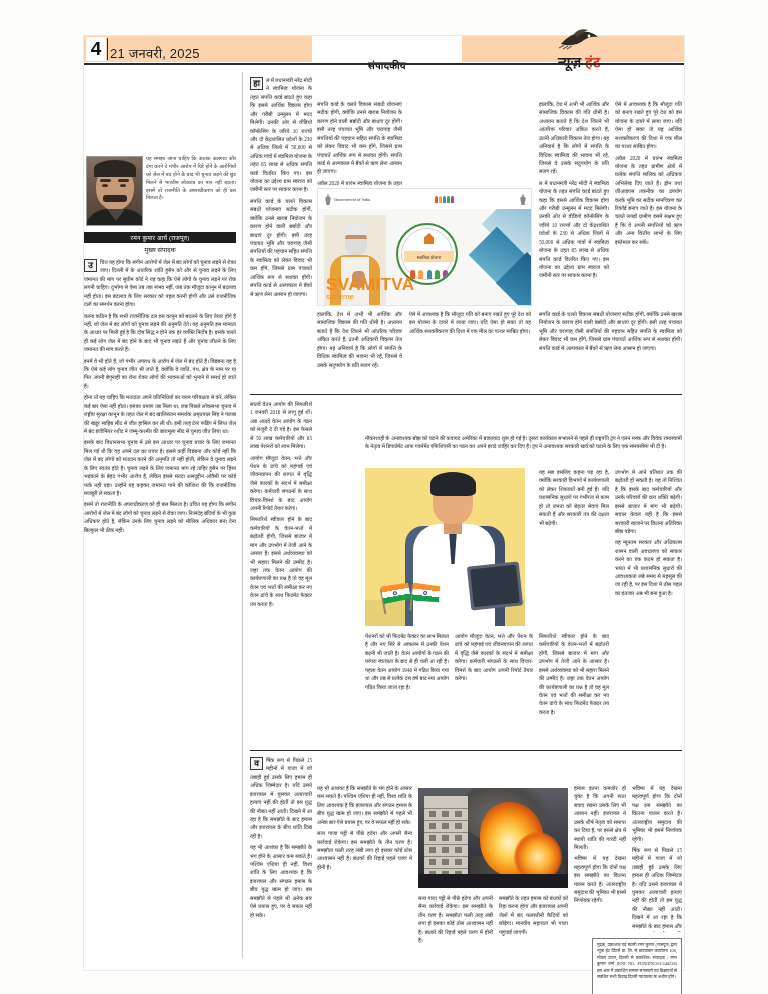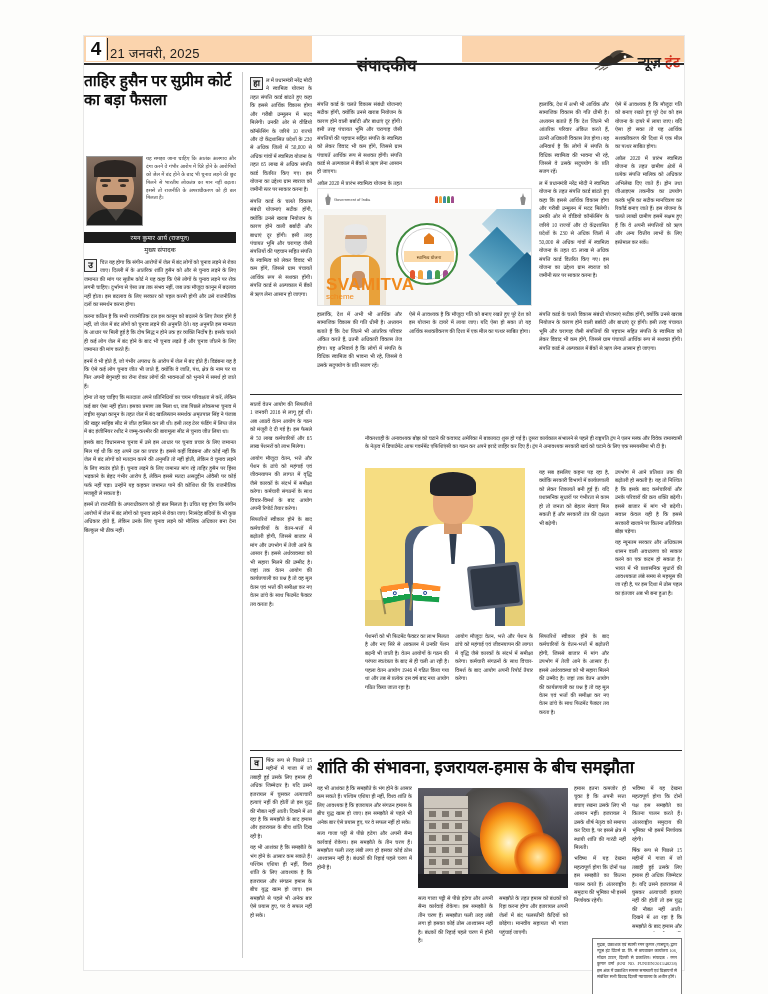--- a/index.html
+++ b/index.html
@@ -52,29 +52,30 @@
     position: absolute; left: 23px; top: 2px;
     width: 1px; height: 22px; background: #2a2a2a;
   }
   .mh-center-wrap {
     position: absolute; left: 228px; top: 0;
     width: 150px; height: 26px; background: #ffffff;
     display: flex; align-items: center; justify-content: center;
   }
   .mh-center {
     font-family: "Liberation Sans", sans-serif;
-    font-weight: bold; font-size: 16px; color: #161616;
+    font-weight: bold; font-size: 10px; color: #161616;
     letter-spacing: .3px;
     margin-top: 32px;
   }
   .mh-logo {
     position: absolute; right: 4px; top: 1px;
     width: 122px; height: 34px;
-    display: flex; align-items: flex-end; justify-content: flex-end;
+    display: flex; align-items: flex-start; justify-content: flex-end;
     gap: 2px;
+    flex-direction: column;
   }
   .bird {
     position: relative; width: 42px; height: 22px; flex: none;
   }
   .logo-text {
     font-family: "Liberation Sans", sans-serif;
     font-weight: bold; font-size: 14px; color: #1b1b1b;
     letter-spacing: .2px;
   }
   .logo-text .accent { color: #d4341f; }
@@ -437,21 +438,20 @@
             <path d="M16 6 C19 2, 25 0, 30 2 C26 4, 22 6, 19 9 Z" fill="#4a433a"></path>
             <circle cx="31" cy="8" r="1.4" fill="#fff"></circle>
             <path d="M6 17 L1 20 M10 18 L5 21 M14 18 L9 21" stroke="#6b635a" stroke-width="1.1" fill="none"></path>
           </svg>
         </div>
         <div class="logo-text"><span>न्यूज़</span> <span class="accent">हंट</span></div>
       </div>
       <div class="mh-underline"></div>
     </div>
 
-    <div class="hl hl-a" style="left:0; top:36px; width:152px;">ताहिर हुसैन पर सुप्रीम कोर्ट का बड़ा फैसला</div>
 
     <div class="ed-photo">
       <div class="body"></div>
       <div class="face"></div>
       <div class="hair"></div>
       <div class="brow-l"></div>
         <div class="brow-r"></div>
       <div class="eye-l"></div>
         <div class="eye-r"></div>
       <div class="mous"></div>
@@ -609,21 +609,20 @@
     </div>
     <div class="col" style="left:455px; top:596px; width:70px; height:112px;">
       <p>सिफारिशें स्वीकार होने के बाद कर्मचारियों के वेतन-भत्तों में बढ़ोतरी होगी, जिससे बाजार में मांग और उपभोग में तेजी आने के आसार हैं। इससे अर्थव्यवस्था को भी सहारा मिलने की उम्मीद है। जहां तक वेतन आयोग की कार्यप्रणाली का प्रश्न है तो वह मूल वेतन एवं भत्तों की समीक्षा कर नए वेतन ढांचे के साथ फिटमेंट फैक्टर तय करता है।</p>
     </div>
     <div class="col" style="left:531px; top:596px; width:67px; height:112px;">
       <p></p>
     </div>
 
     <div class="hrule" style="left:166px; top:714px; width:432px;"></div>
 
-    <div class="hl hl-c" style="left:233px; top:722px; width:365px;">शांति की संभावना, इजरायल-हमास के बीच समझौता</div>
 
     <div class="col" style="left:166px; top:720px; width:62px; height:240px;">
       <p><span class="dcap">व</span><span>र्षिक रूप से पिछले 15 महीनों में गाजा में जो तबाही हुई उसके लिए हमास ही अधिक जिम्मेदार है। यदि उसने इजरायल में घुसकर अत्याचारी हत्याएं नहीं की होतीं तो इस युद्ध की नौबत नहीं आती। दिखने में आ रहा है कि समझौते के बाद हमास और इजरायल के बीच शांति दिख रही है।</span></p>
       <p>यह भी आशंका है कि समझौते के भंग होने के आसार कम सकते हैं। पश्चिम एशिया ही नहीं, विश्व शांति के लिए आवश्यक है कि इजरायल और संगठन हमास के बीच युद्ध खत्म हो जाए। इस समझौते से पहले भी अनेक बार ऐसे प्रयास हुए, पर वे सफल नहीं हो सके।</p>
     </div>
 
     <div class="col" style="left:233px; top:748px; width:95px; height:212px;">
       <p>यह भी आशंका है कि समझौते के भंग होने के आसार कम सकते हैं। पश्चिम एशिया ही नहीं, विश्व शांति के लिए आवश्यक है कि इजरायल और संगठन हमास के बीच युद्ध खत्म हो जाए। इस समझौते से पहले भी अनेक बार ऐसे प्रयास हुए, पर वे सफल नहीं हो सके।</p>
       <p>सत्य गाजा पट्टी से पीछे हटेगा और अपनी सैन्य कार्रवाई रोकेगा। इस समझौते के तीन चरण हैं। समझौता फली तरह लंबी लगा हो इसका कोई ठोस आश्वासन नहीं है। बंधकों की रिहाई पहले चरण में होनी है।</p>
     </div>

